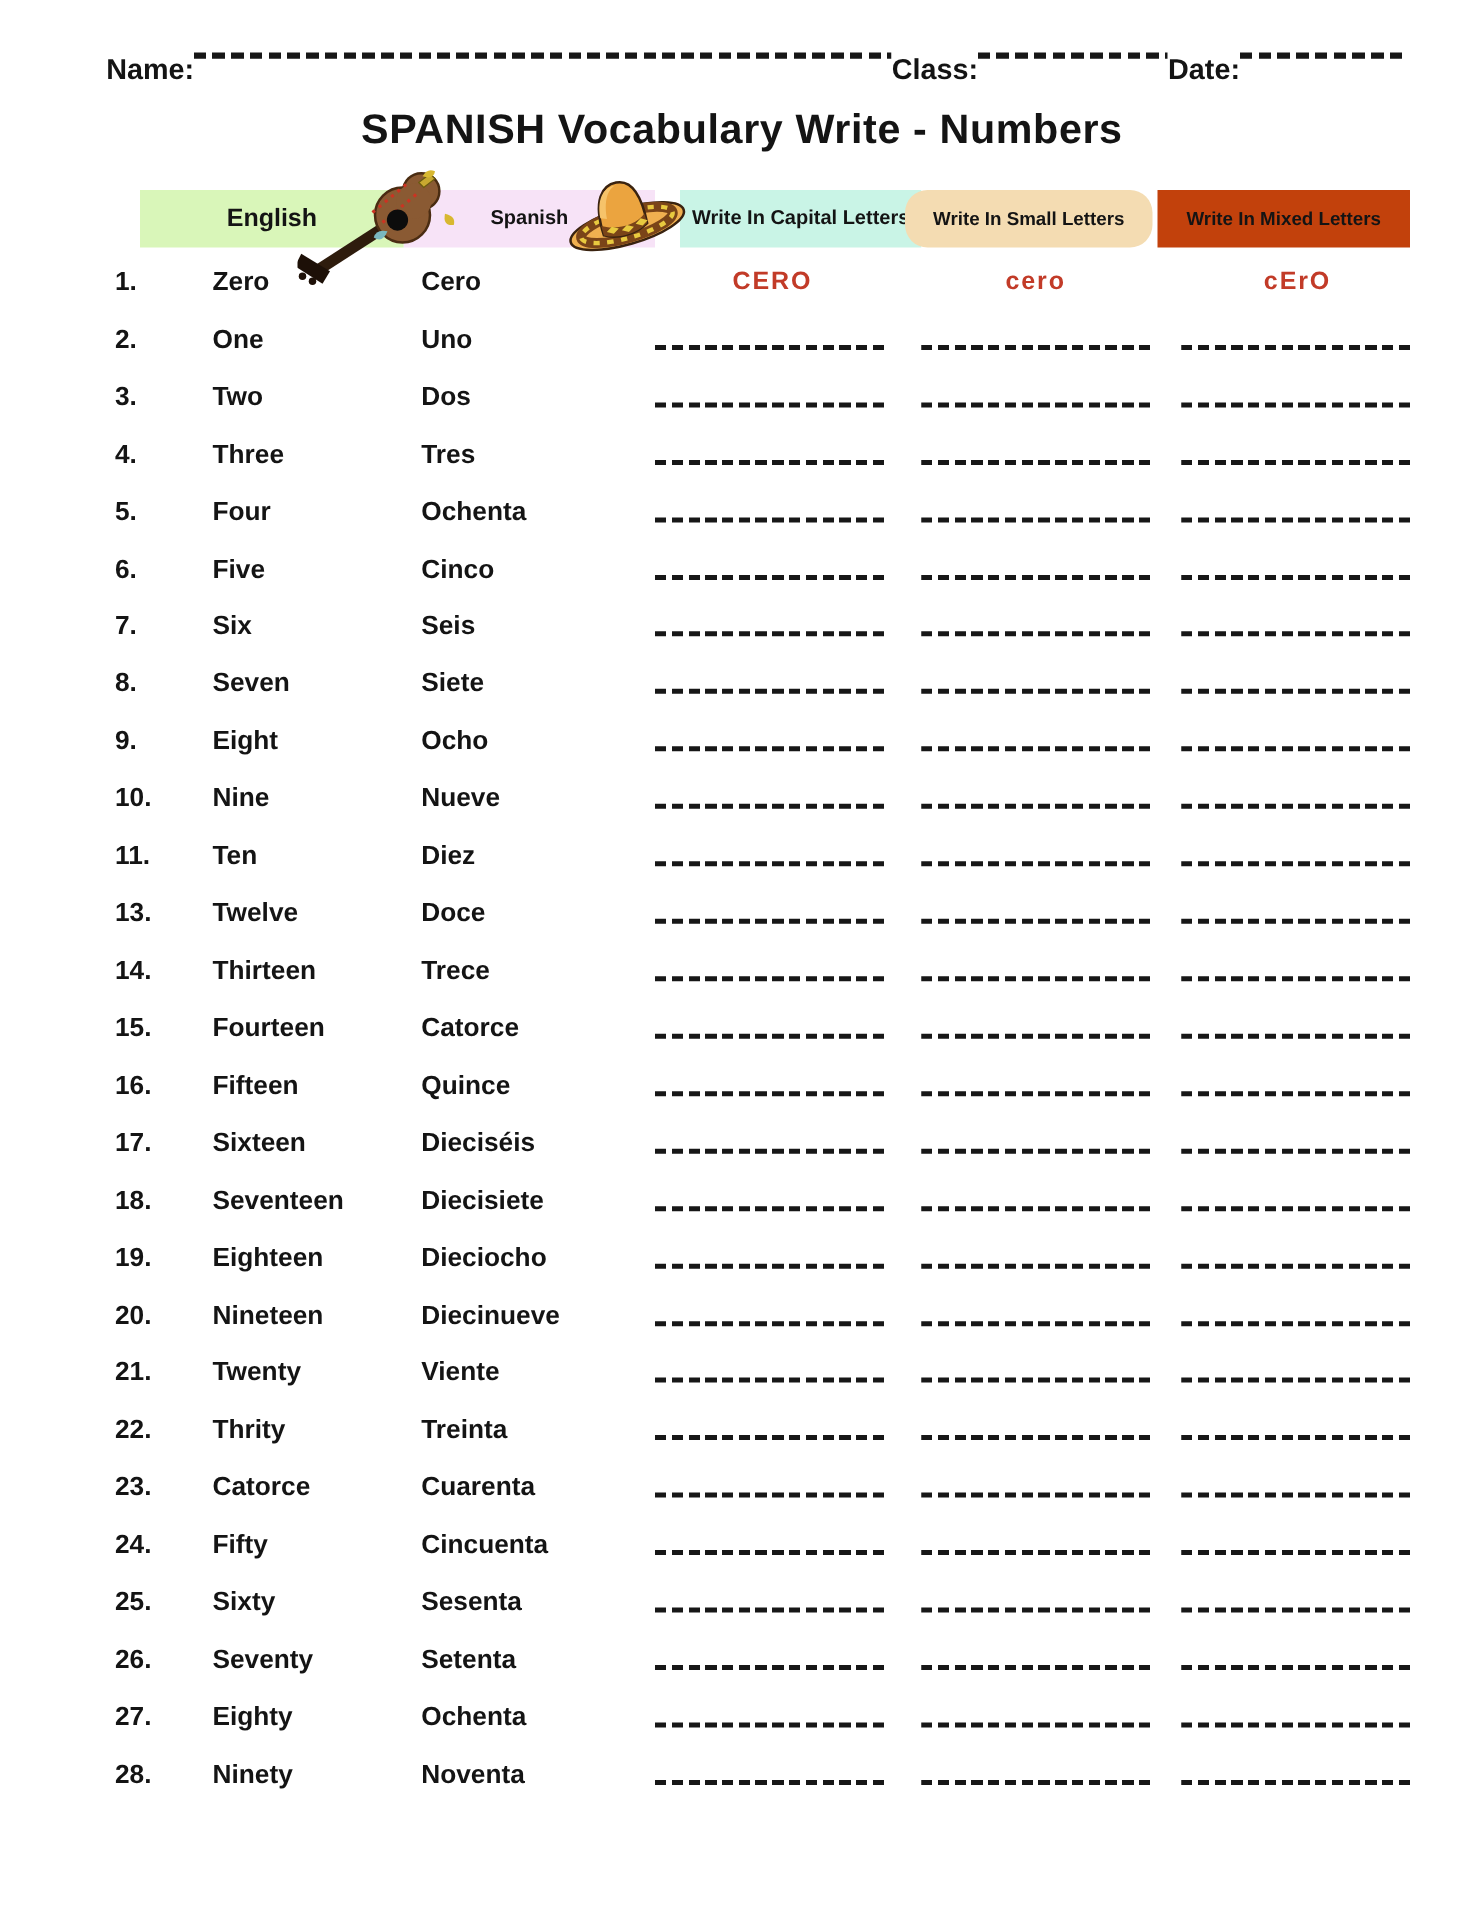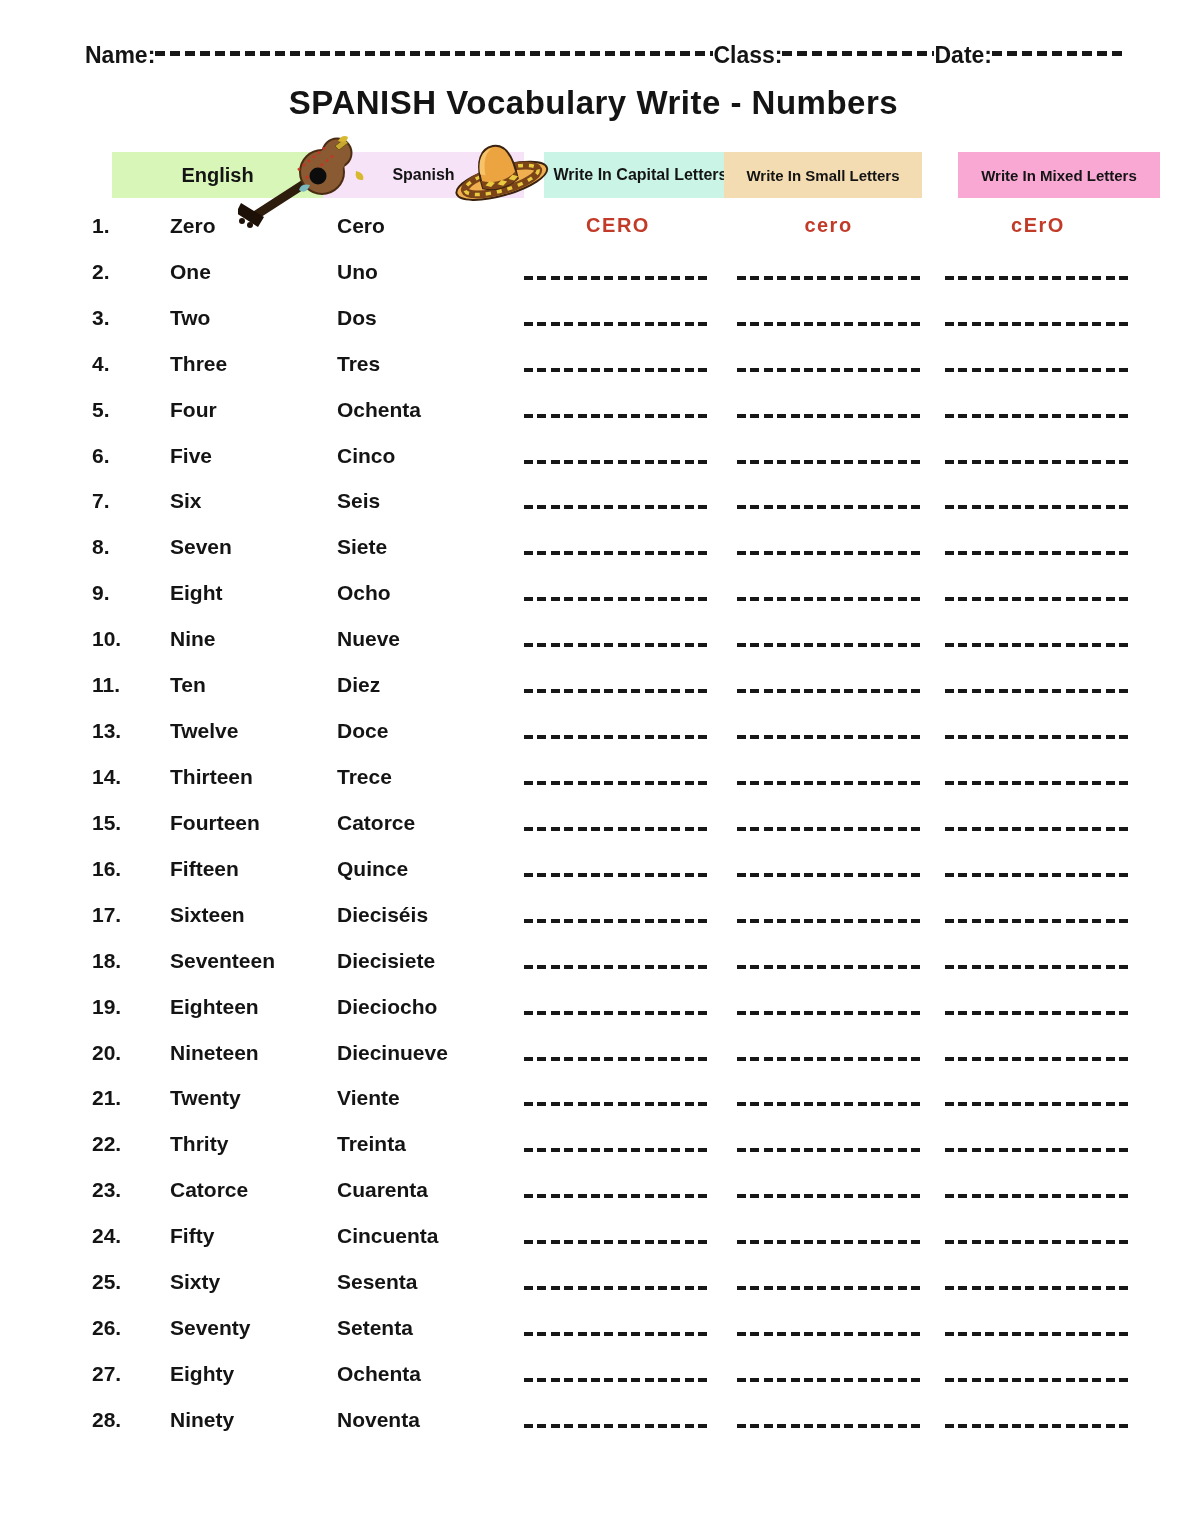--- a/index.html
+++ b/index.html
@@ -5,21 +5,21 @@
   * { margin:0; padding:0; box-sizing:border-box; }
   html,body { background:#ffffff; }
   .page {
     position:relative; width:1187px; height:1536px; background:#ffffff;
     font-family:"Liberation Sans", sans-serif; font-weight:bold; color:#141414;
     overflow:hidden;
   }
   
   .name-line {
     position:absolute; left:85px; top:42px; width:1037px;
-    display:flex; align-items:center; font-size:23px; line-height:26px;
+    display:flex; align-items:flex-start; font-size:23px; line-height:26px;
   }
   .dash-fill {
     height:5px; margin:0 0 3px 0;
     background:repeating-linear-gradient(90deg,#171717 0 10px,transparent 10px 15px);
   }
   .df-name  { flex:1; }
   .df-class { width:152px; }
   .df-date  { width:130px; }
   
   .title {
@@ -28,21 +28,21 @@
   }
   
   .cell {
     position:absolute; top:152px; height:46px;
     display:flex; align-items:center; justify-content:center;
     text-align:right;
   }
   .cell-english { left:112px; width:211px; font-size:20px; }
   .cell-spanish { left:323px; width:201px; font-size:16px; }
   .cell-capital { left:544px; width:193px; font-size:16px; }
-  .cell-small   { left:724px; width:198px; font-size:15px; }
+  .cell-small   { left:724px; width:198px; font-size:15px;border-radius:18px; }
   .cell-mixed   { left:926px; width:202px; font-size:15px; }
   .clipart { position:absolute; z-index:5; }
   
   .rows { position:absolute; top:203px; left:0; width:1187px; }
   .row {
     display:grid;
     grid-template-columns:78px 167px 187px 188px 25px 183px 25px 186px;
     padding-left:92px; height:45.93px; align-items:center; font-size:21px;
   }
   .c-ans { height:100%; display:flex; align-items:center; justify-content:center; }
@@ -65,21 +65,21 @@
     <span>Date:</span>
     <span class="dash-fill df-date"></span>
   </div>
 
   <div class="title">SPANISH Vocabulary Write - Numbers</div>
 
   <div class="cell cell-english" style="background: rgb(217, 246, 185);">English</div>
   <div class="cell cell-spanish" style="background: rgb(247, 227, 247);">Spanish</div>
   <div class="cell cell-capital" style="background: rgb(201, 244, 230);">Write In Capital Letters</div>
   <div class="cell cell-small" style="background: rgb(244, 220, 178);">Write In Small Letters</div>
-  <div class="cell cell-mixed" style="background: #f9a8d4; margin-left: 32px;">Write In Mixed Letters</div>
+  <div class="cell cell-mixed" style="background: #c2410c;">Write In Mixed Letters</div>
 
   <svg class="clipart" style="left:238px; top:133px;" width="135" height="102" viewBox="0 0 135 102">
     <line x1="18" y1="82" x2="80" y2="42" stroke="#2e1c0d" stroke-width="9"></line>
     <path d="M3,70 L26,84 L20,94 L-2,80 Z" fill="#1d1007"></path>
     <circle cx="4" cy="88" r="3" fill="#1d1007"></circle>
     <circle cx="12" cy="92" r="3" fill="#1d1007"></circle>
     <circle cx="84" cy="39" r="22" fill="#8a5a33" stroke="#4a2c12" stroke-width="2"></circle>
     <circle cx="99" cy="20" r="14.5" fill="#8a5a33" stroke="#4a2c12" stroke-width="2"></circle>
     <circle cx="93" cy="28" r="14" fill="#8a5a33"></circle>
     <line x1="68" y1="45" x2="98" y2="20" stroke="#cc3322" stroke-width="2.5" stroke-dasharray="2.5 4"></line>

